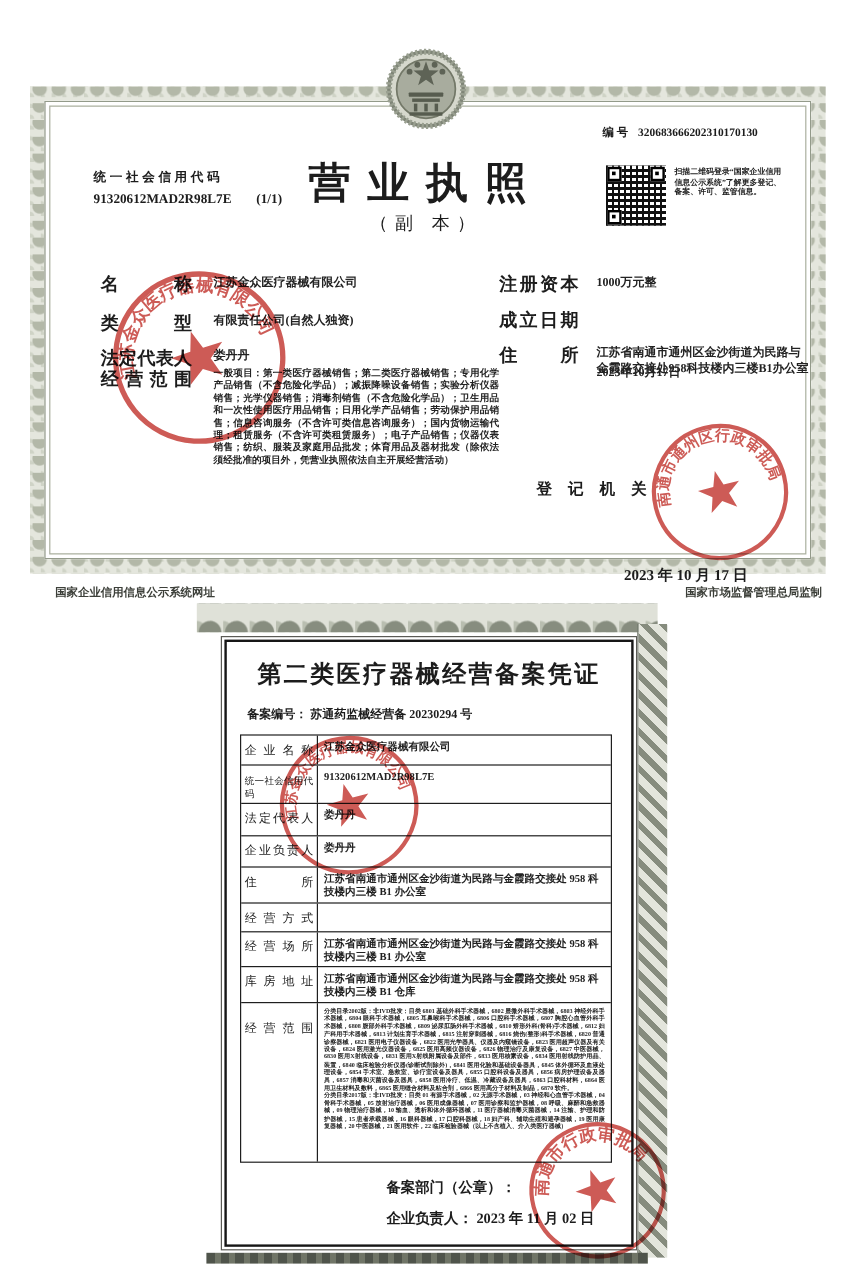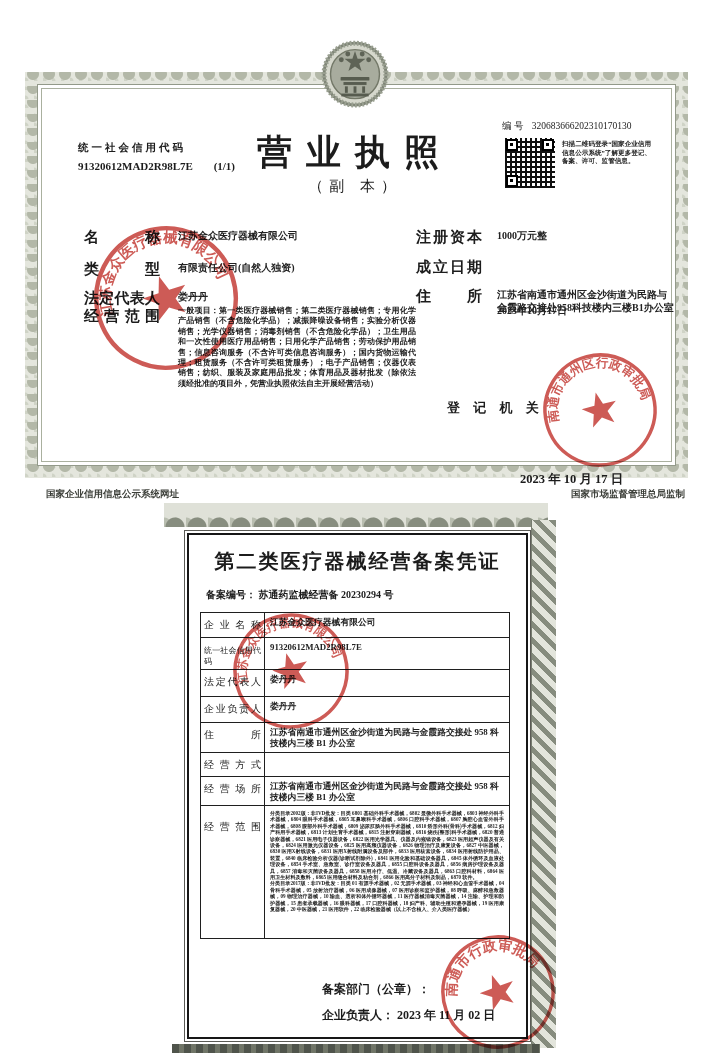--- a/index.html
+++ b/index.html
@@ -94,21 +94,21 @@
 
 <div class="abs" style="left:78px;top:141px;font-size:10.5px;font-weight:bold;letter-spacing:3px;">统一社会信用代码</div>
 <div class="abs codefont" style="left:78px;top:160px;font-size:11px;font-weight:bold;">
   <span>91320612MAD2R98L7E</span>
   <span style="margin-left:18px;">(1/1)</span>
 </div>
 
 <div class="abs lic-title" style="left:225px;top:129px;width:260px;">营业执照</div>
 <div class="abs lic-sub" style="left:225px;top:177px;width:260px;">（副 本）</div>
 
-<div class="abs" style="left:502px;top:120px;font-size:9.5px;font-weight:normal;">
+<div class="abs" style="left:502px;top:104px;font-size:9.5px;font-weight:bold;">
   <span>编 号</span>
   <span style="margin-left:6px;">320683666202310170130</span>
 </div>
 <div class="qr" style="left:505px;top:138px;">
   <span class="finder" style="left:1px;top:1px;"></span>
   <span class="finder" style="right:1px;top:1px;"></span>
   <span class="finder" style="left:1px;bottom:1px;"></span>
 </div>
 <div class="abs qr-caption" style="left:562px;top:140px;width:92px;">扫描二维码登录“国家企业信用信息公示系统”了解更多登记、备案、许可、监管信息。</div>
 
@@ -195,20 +195,24 @@
   <div class="crow" style="min-height:29px;">
     <span class="clabel">住所</span>
     <span class="cval">江苏省南通市通州区金沙街道为民路与金霞路交接处 958 科技楼内三楼 B1 办公室</span>
   </div>
   <div class="crow" style="min-height:23px;">
     <span class="clabel">经营方式</span>
   </div>
   <div class="crow" style="min-height:28px;">
     <span class="clabel">经营场所</span>
     <span class="cval">江苏省南通市通州区金沙街道为民路与金霞路交接处 958 科技楼内三楼 B1 办公室</span>
+  </div>
+  <div class="crow" style="min-height:29px;">
+    <span class="clabel">库房地址</span>
+    <span class="cval">江苏省南通市通州区金沙街道为民路与金霞路交接处 958 科技楼内三楼 B1 仓库</span>
   </div>
   <div class="crow">
     <span class="clabel" style="padding-top:14px;">经营范围</span>
     <span class="cval cscope">
       <span style="display:block;">分类目录2002版：非IVD批发：目类 6801 基础外科手术器械，6802 显微外科手术器械，6803 神经外科手术器械，6804 眼科手术器械，6805 耳鼻喉科手术器械，6806 口腔科手术器械，6807 胸腔心血管外科手术器械，6808 腹部外科手术器械，6809 泌尿肛肠外科手术器械，6810 矫形外科(骨科)手术器械，6812 妇产科用手术器械，6813 计划生育手术器械，6815 注射穿刺器械，6816 烧伤(整形)科手术器械，6820 普通诊察器械，6821 医用电子仪器设备，6822 医用光学器具、仪器及内窥镜设备，6823 医用超声仪器及有关设备，6824 医用激光仪器设备，6825 医用高频仪器设备，6826 物理治疗及康复设备，6827 中医器械，6830 医用X射线设备，6831 医用X射线附属设备及部件，6833 医用核素设备，6834 医用射线防护用品、装置，6840 临床检验分析仪器(诊断试剂除外)，6841 医用化验和基础设备器具，6845 体外循环及血液处理设备，6854 手术室、急救室、诊疗室设备及器具，6855 口腔科设备及器具，6856 病房护理设备及器具，6857 消毒和灭菌设备及器具，6858 医用冷疗、低温、冷藏设备及器具，6863 口腔科材料，6864 医用卫生材料及敷料，6865 医用缝合材料及粘合剂，6866 医用高分子材料及制品，6870 软件。</span>
       <span style="display:block;">分类目录2017版：非IVD批发：目类 01 有源手术器械，02 无源手术器械，03 神经和心血管手术器械，04 骨科手术器械，05 放射治疗器械，06 医用成像器械，07 医用诊察和监护器械，08 呼吸、麻醉和急救器械，09 物理治疗器械，10 输血、透析和体外循环器械，11 医疗器械消毒灭菌器械，14 注输、护理和防护器械，15 患者承载器械，16 眼科器械，17 口腔科器械，18 妇产科、辅助生殖和避孕器械，19 医用康复器械，20 中医器械，21 医用软件，22 临床检验器械（以上不含植入、介入类医疗器械）</span>
     </span>
   </div>
 </div>
 

